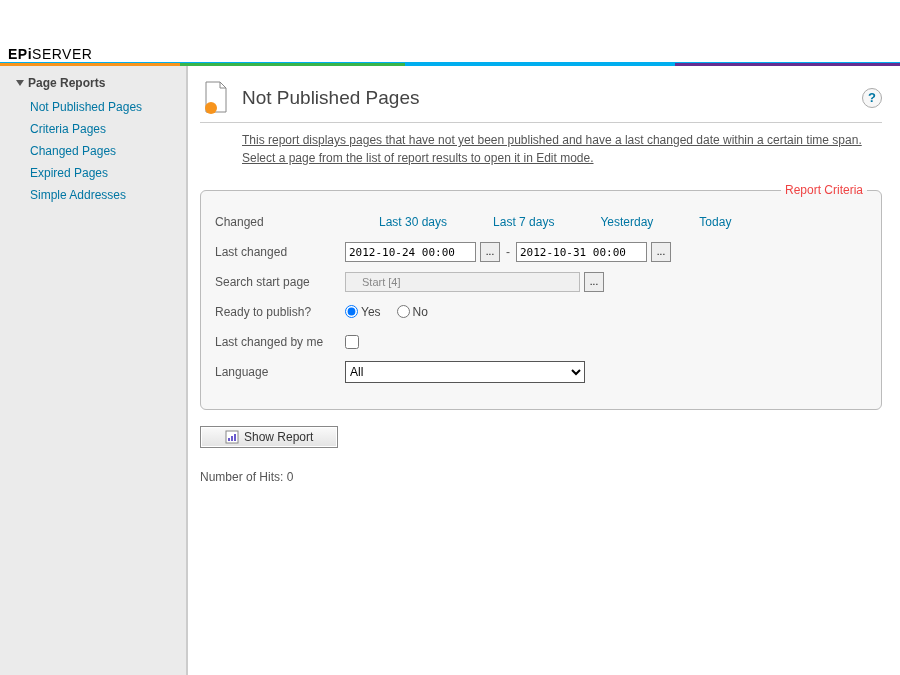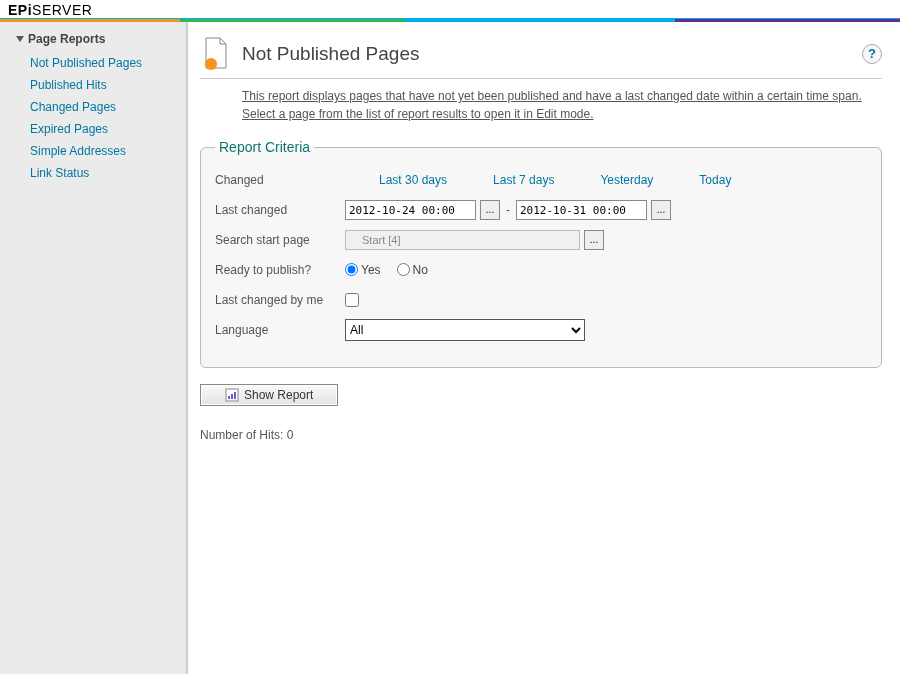--- a/index.html
+++ b/index.html
@@ -1,36 +1,36 @@
 <!DOCTYPE html>
 <html><head>
   <meta charset="utf-8">
   <style>
     * { box-sizing: border-box; margin: 0; padding: 0; }
     body { font-family: Arial, Helvetica, sans-serif; font-size: 12px; color: #333; background: #fff; width: 900px; height: 675px; overflow: hidden; }
-    .topbar { height: 18px; padding: 2px 8px 0 8px; }
+    .topbar { height: 18px; padding: 2px 8px 0 8px; margin-top: 44px; }
     .logo { font-family: Arial, sans-serif; font-size: 14px; font-weight: bold; letter-spacing: 0.5px; color: #000; }
     .logo .thin { font-weight: normal; }
     .rainbow { height: 3px; background: linear-gradient(to right, #f7941d 0%, #f7941d 20%, #39b54a 20%, #39b54a 45%, #00aeef 45%, #00aeef 75%, #662d91 75%, #662d91 100%); }
     .hr-blue { height: 1px; background: #00aeef; }
     .container { display: flex; height: 652px; }
     .sidebar { width: 188px; background: #ebebeb; border-right: 2px solid #ccc; padding: 10px 0 0 16px; }
     .side-header { font-weight: bold; color: #444; font-size: 12px; display: flex; align-items: center; cursor: pointer; }
     .tri { display: inline-block; width: 0; height: 0; border-left: 4px solid transparent; border-right: 4px solid transparent; border-top: 6px solid #555; margin-right: 4px; }
     .side-list { list-style: none; margin-top: 6px; margin-left: 14px; }
     .side-list li { color: #0076a3; font-size: 12px; padding: 4px 0; cursor: pointer; }
     .main { flex: 1; padding: 14px 18px 0 12px; position: relative; }
     .page-header { display: flex; align-items: center; border-bottom: 1px solid #ccc; padding-bottom: 6px; margin-bottom: 8px; }
     .page-icon { width: 32px; height: 36px; margin-right: 10px; position: relative; }
     .page-icon svg { width: 32px; height: 36px; }
     .page-title { font-size: 19px; font-weight: normal; color: #444; flex: 1; }
     .help-btn { width: 20px; height: 20px; border: 1px solid #aaa; border-radius: 50%; color: #0076a3; font-weight: bold; font-size: 13px; text-align: center; line-height: 18px; cursor: pointer; background: #f7f7f7; }
     .desc { color: #555; font-size: 12px; margin: 8px 0 16px 42px; line-height: 1.5; max-width: 620px; text-decoration: underline; }
     fieldset.criteria { border: 1px solid #bbb; border-radius: 6px; padding: 14px 14px 18px 14px; background: #f7f7f7; margin-bottom: 16px; }
-    fieldset.criteria legend { color: #0f766e; font-size: 14px; padding: 0 4px; }
+    fieldset.criteria legend { color: #ef4444; font-size: 12px; padding: 0 4px; text-align: right; }
     .row { display: flex; align-items: center; margin-bottom: 8px; min-height: 22px; }
     .row-label { width: 130px; color: #555; font-size: 12px; }
     .row-content { flex: 1; display: flex; align-items: center; flex-wrap: wrap; gap: 4px; }
     .link { color: #0076a3; cursor: pointer; margin-right: 8px; font-size: 12px; margin-left: 34px; }
     input[type="text"].date { width: 131px; height: 20px; font-family: monospace; font-size: 11px; border: 1px solid #888; padding: 0 3px; }
     .picker-btn { width: 20px; height: 20px; border: 1px solid #888; background: #eee; font-size: 10px; text-align: center; line-height: 16px; cursor: pointer; }
     .dash { margin: 0 2px; color: #555; }
     input[type="text"].readonly { width: 235px; height: 20px; border: 1px solid #bbb; background: #f0f0f0; color: #888; font-size: 11px; padding: 0 16px; }
     .radio-wrap { display: inline-flex; align-items: flex-start; margin-right: 12px; font-size: 12px; color: #444; }
     .radio-wrap input { margin-right: 3px; }
@@ -53,25 +53,24 @@
 
 <div class="container">
 
   <div class="sidebar">
     <div class="side-header">
       <span class="tri"></span>
       <span>Page Reports</span>
     </div>
     <ul class="side-list">
       <li>Not Published Pages</li>
-      <li>Published Hits</li>
+      <li>Criteria Pages</li>
       <li>Changed Pages</li>
       <li>Expired Pages</li>
       <li>Simple Addresses</li>
-      <li>Link Status</li>
     </ul>
   </div>
 
   <div class="main">
 
     <div class="page-header">
       <div class="page-icon">
         <svg viewBox="0 0 32 36">
           <path d="M6 2 h14 l6 6 v24 h-20 z" fill="#fff" stroke="#888" stroke-width="1"></path>
           <path d="M20 2 v6 h6" fill="none" stroke="#888" stroke-width="1"></path>

